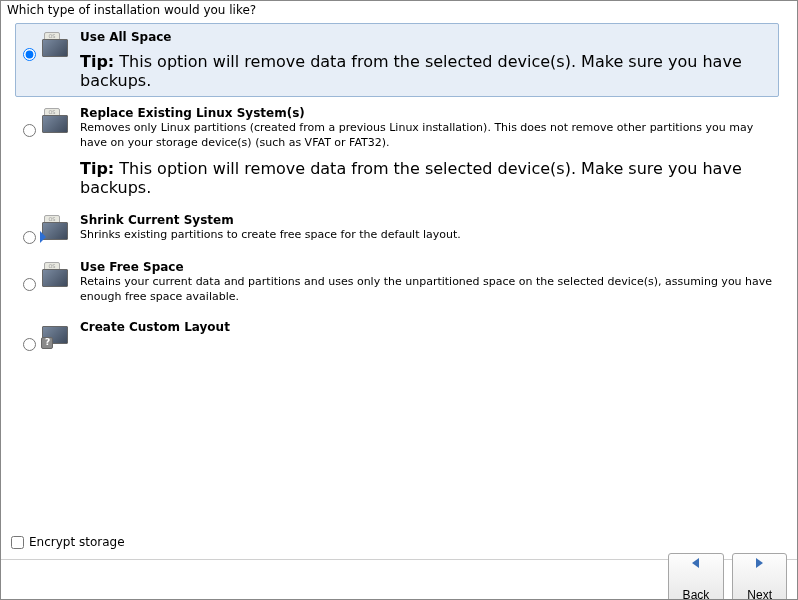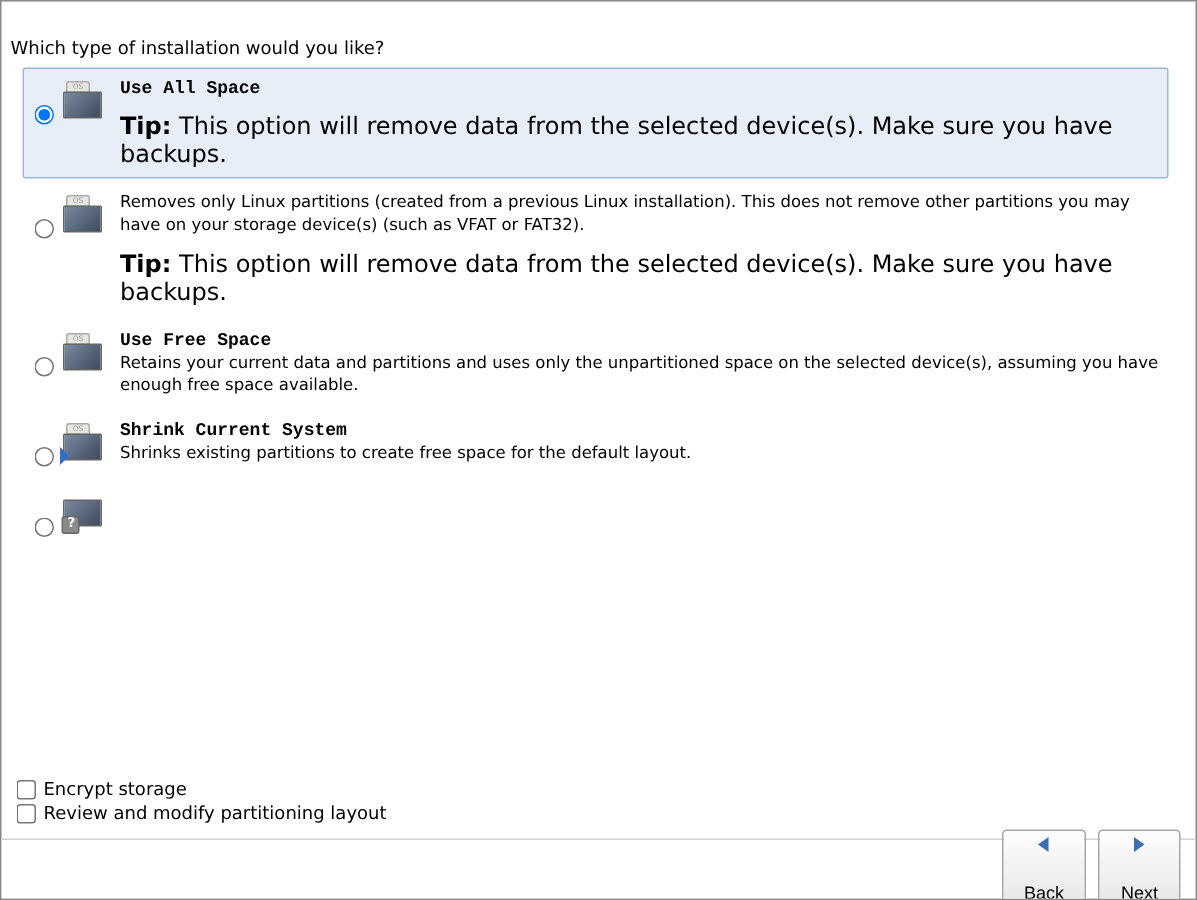--- a/index.html
+++ b/index.html
@@ -8,21 +8,21 @@
       font-size: 11px;
       background: #ffffff;
       color: #000;
       width: 798px;
       height: 600px;
       position: relative;
       border: 1px solid #888;
       overflow: hidden;
     }
     .header {
-      padding: 24px 10px 4px 6px;
+      padding: 2px 10px 4px 6px;
       font-size: 12px;
     }
     .options {
       padding: 2px 18px 0 14px;
     }
     .option-row {
       display: flex;
       align-items: flex-start;
       padding: 6px 4px;
       border: 1px solid transparent;
@@ -98,21 +98,20 @@
       border-bottom: 6px solid transparent;
     }
     .text-col {
       flex: 1;
       padding-left: 8px;
     }
     .opt-title {
       font-weight: bold;
       font-size: 12px;
       margin-bottom: 1px;
-      font-family: Liberation Mono, monospace;
     }
     .opt-desc {
       font-size: 11px;
       color: #000;
       line-height: 1.35;
       max-width: 700px;
     }
     .opt-tip {
       font-size: 16px;
       margin-top: 8px;
@@ -197,82 +196,80 @@
     <div class="radio-col">
         <input type="radio" name="inst" style="">
       </div>
     <div class="icon-col">
       <div class="disk-icon">
         <div class="tab">OS</div>
           <div class="body"></div>
       </div>
     </div>
     <div class="text-col">
+      <div class="opt-title">Replace Existing Linux System(s)</div>
       <div class="opt-desc">Removes only Linux partitions (created from a previous Linux installation).  This does not remove other partitions you may have on your storage device(s) (such as VFAT or FAT32).</div>
       <div class="opt-tip"><span class="tip-label">Tip:</span><span> This option will remove data from the selected device(s).  Make sure you have backups.</span></div>
     </div>
   </div>
 
   <div class="option-row">
     <div class="radio-col">
         <input type="radio" name="inst" style="">
       </div>
     <div class="icon-col">
       <div class="disk-icon">
         <div class="tab">OS</div>
           <div class="body"></div>
+          <div class="arrow-blue"></div>
+      </div>
+    </div>
+    <div class="text-col">
+      <div class="opt-title">Shrink Current System</div>
+      <div class="opt-desc">Shrinks existing partitions to create free space for the default layout.</div>
+    </div>
+  </div>
+
+  <div class="option-row">
+    <div class="radio-col">
+        <input type="radio" name="inst" style="">
+      </div>
+    <div class="icon-col">
+      <div class="disk-icon">
+        <div class="tab">OS</div>
+          <div class="body"></div>
       </div>
     </div>
     <div class="text-col">
       <div class="opt-title">Use Free Space</div>
       <div class="opt-desc">Retains your current data and partitions and uses only the unpartitioned space on the selected device(s), assuming you have enough free space available.</div>
     </div>
   </div>
 
   <div class="option-row">
     <div class="radio-col">
         <input type="radio" name="inst" style="">
       </div>
     <div class="icon-col">
       <div class="disk-icon">
-        <div class="tab">OS</div>
-          <div class="body"></div>
-          <div class="arrow-blue"></div>
-      </div>
-    </div>
-    <div class="text-col">
-      <div class="opt-title">Shrink Current System</div>
-      <div class="opt-desc">Shrinks existing partitions to create free space for the default layout.</div>
-    </div>
-  </div>
-
-  <div class="option-row">
-    <div class="radio-col">
-        <input type="radio" name="inst" style="">
-      </div>
-    <div class="icon-col">
-      <div class="disk-icon">
         <div class="body" style="top:4px"></div>
           <div class="badge badge-question"></div>
       </div>
     </div>
     <div class="text-col">
+      <div class="opt-title">Create Custom Layout</div>
     </div>
   </div>
 
 </div>
 
 <div class="bottom-checks">
   <label class="check-row">
     <input type="checkbox" style="">
     <span>Encrypt storage</span>
-  </label>
-  <label class="check-row">
-    <input type="checkbox" style="">
-    <span>Review and modify partitioning layout</span>
   </label>
 </div>
 
 <div class="footer">
   <button class="btn">
     <span class="arrow-left"></span>
     <span><span class="underline">B</span><span>ack</span></span>
   </button>
   <button class="btn">
     <span class="arrow-right"></span>

